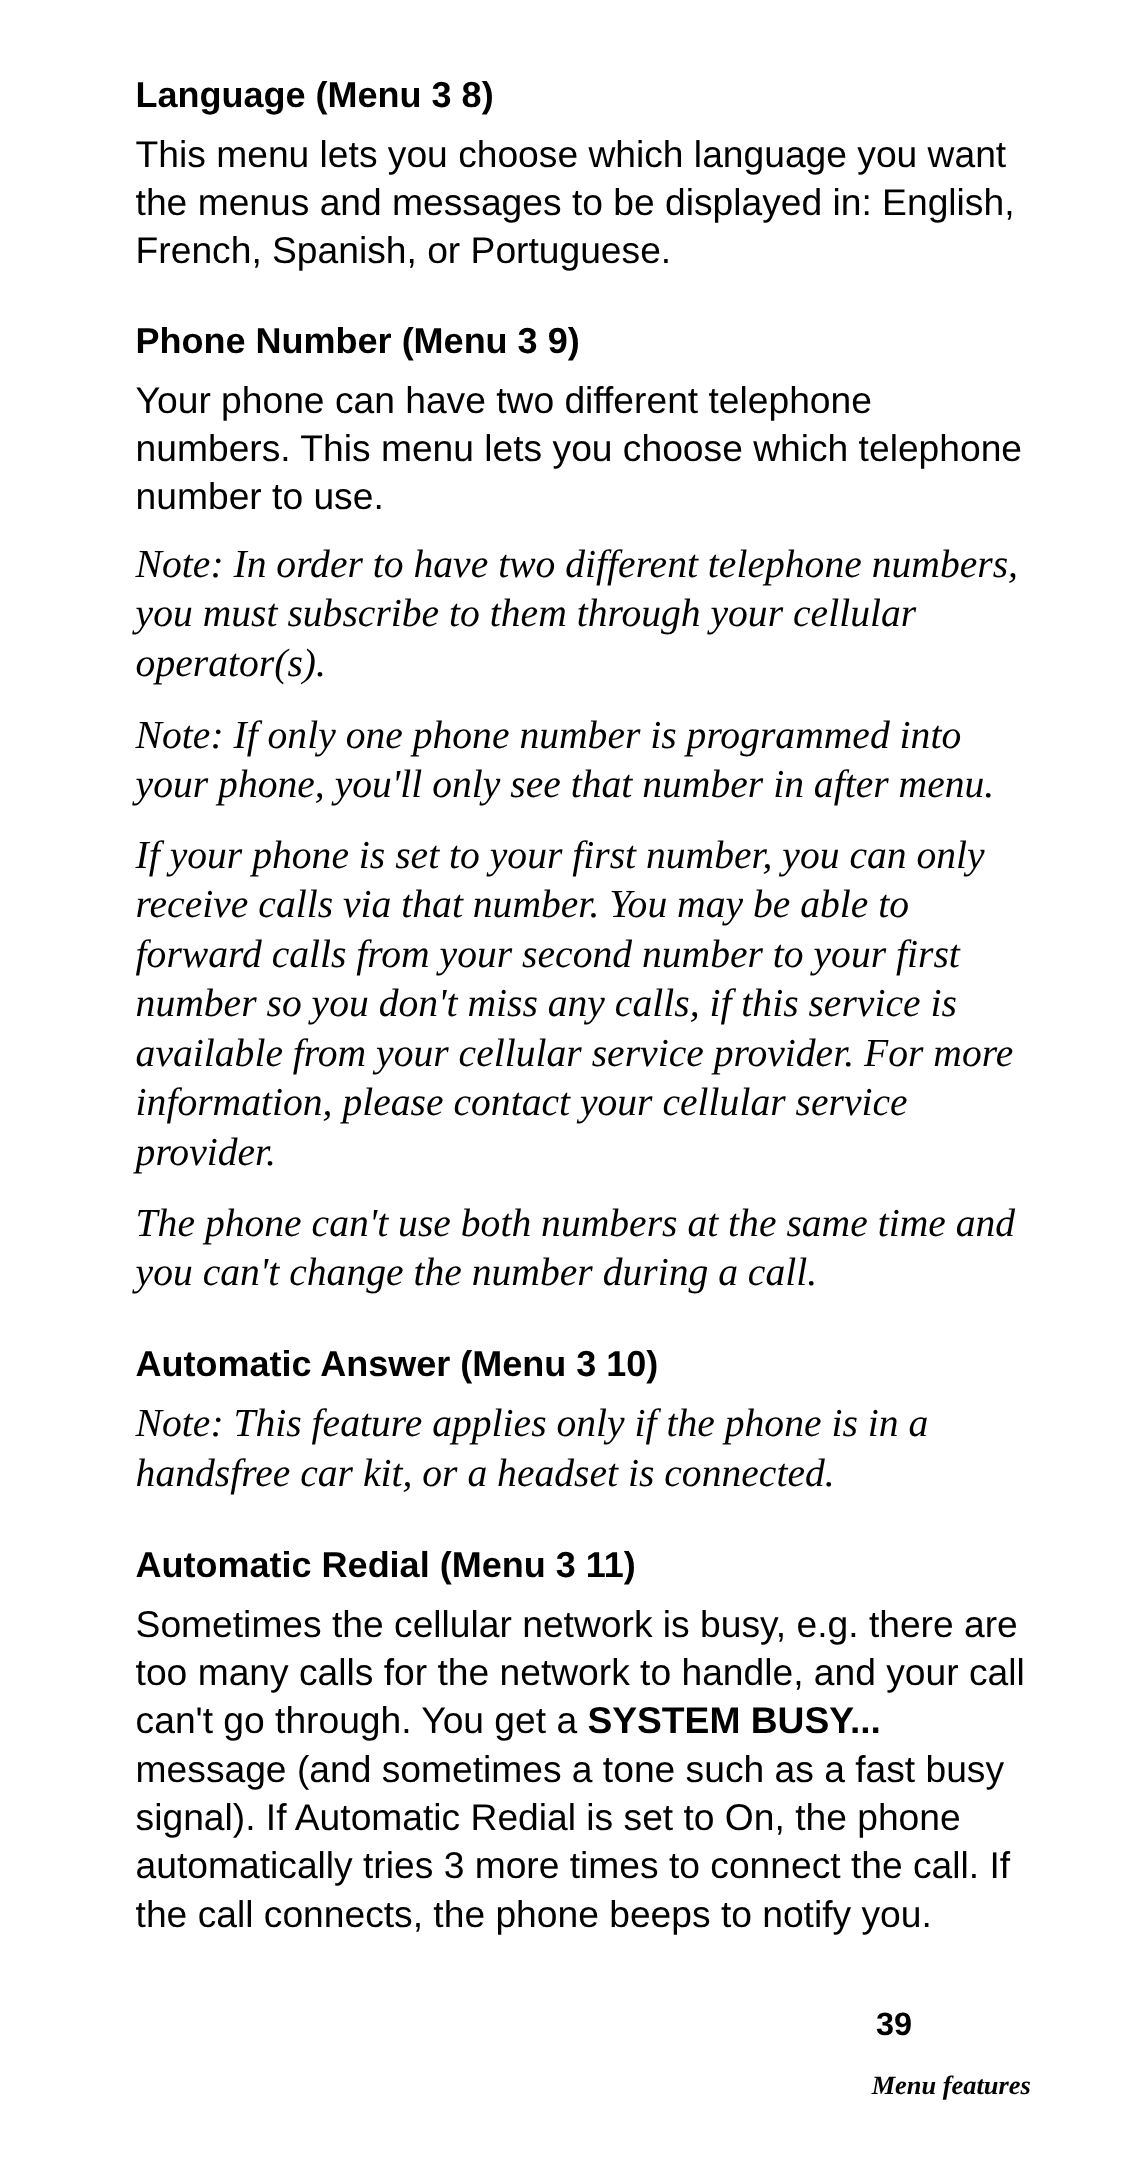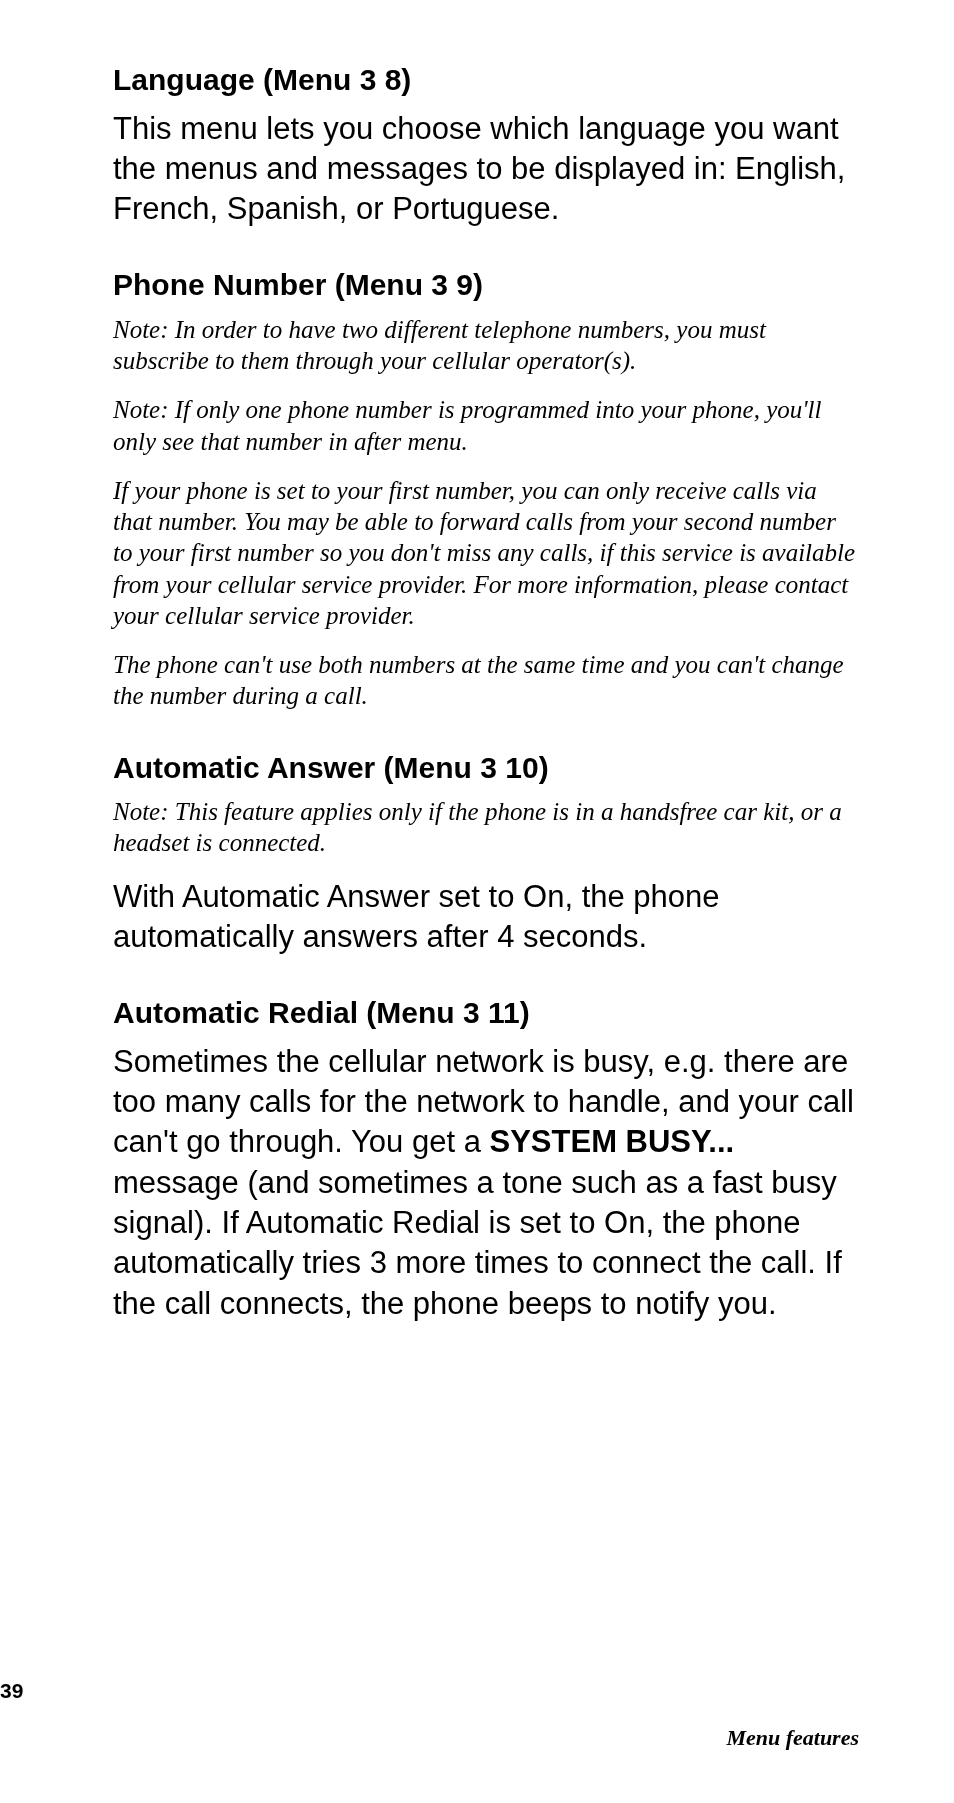--- a/index.html
+++ b/index.html
@@ -30,36 +30,36 @@
   .body-text {
     font-family: Arial, Helvetica, sans-serif;
     font-weight: 400;
     font-size: 31px;
     line-height: 1.30;
     margin: 0 0 16px 0;
   }
   .note-text {
     font-family: Georgia, "Times New Roman", serif;
     font-style: italic;
-    font-size: 25px;
+    font-size: 33px;
     line-height: 1.25;
     margin: 0 0 18px 0;
   }
   .bold-inline {
     font-weight: 700;
   }
   .page-num {
     position: absolute;
     bottom: 100px;
     left: 0;
     width: 760px;
-    text-align: left;
+    text-align: right;
     font-family: Arial, Helvetica, sans-serif;
     font-weight: 900;
-    font-size: 21px;
+    font-size: 27px;
   }
   .footer {
     position: absolute;
     bottom: 52px;
     right: 95px;
     font-family: Liberation Serif, serif;
     font-style: italic;
     font-weight: 700;
     font-size: 22px;
   }
@@ -69,30 +69,30 @@
 
 <div class="page">
 
   <div class="section">
     <h3 class="sec-title">Language (Menu 3 8)</h3>
     <p class="body-text">This menu lets you choose which language you want the menus and messages to be displayed in: English, French, Spanish, or Portuguese.</p>
   </div>
 
   <div class="section">
     <h3 class="sec-title">Phone Number (Menu 3 9)</h3>
+    <p class="body-text">Your phone can have two different telephone numbers. This menu lets you choose which telephone number to use.</p>
     <p class="note-text">Note: In order to have two different telephone numbers, you must subscribe to them through your cellular operator(s).</p>
     <p class="note-text">Note: If only one phone number is programmed into your phone, you'll only see that number in after menu.</p>
     <p class="note-text">If your phone is set to your first number, you can only receive calls via that number. You may be able to forward calls from your second number to your first number so you don't miss any calls, if this service is available from your cellular service provider. For more information, please contact your cellular service provider.</p>
     <p class="note-text">The phone can't use both numbers at the same time and you can't change the number during a call.</p>
   </div>
 
   <div class="section">
     <h3 class="sec-title">Automatic Answer (Menu 3 10)</h3>
     <p class="note-text">Note: This feature applies only if the phone is in a handsfree car kit, or a headset is connected.</p>
-    <p class="body-text">With Automatic Answer set to On, the phone automatically answers after 4 seconds.</p>
   </div>
 
   <div class="section">
     <h3 class="sec-title">Automatic Redial (Menu 3 11)</h3>
     <p class="body-text">
       <span>Sometimes the cellular network is busy, e.g. there are too many calls for the network to handle, and your call can't go through. You get a </span><span class="bold-inline">SYSTEM BUSY...</span><span> message (and sometimes a tone such as a fast busy signal). If Automatic Redial is set to On, the phone automatically tries 3 more times to connect the call. If the call connects, the phone beeps to notify you.</span>
     </p>
   </div>
 
   <div class="page-num">39</div>

